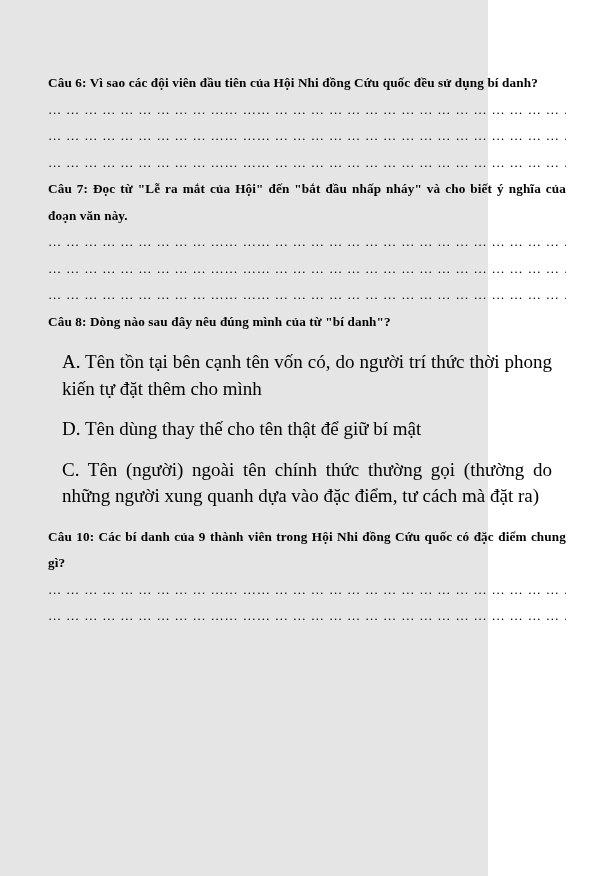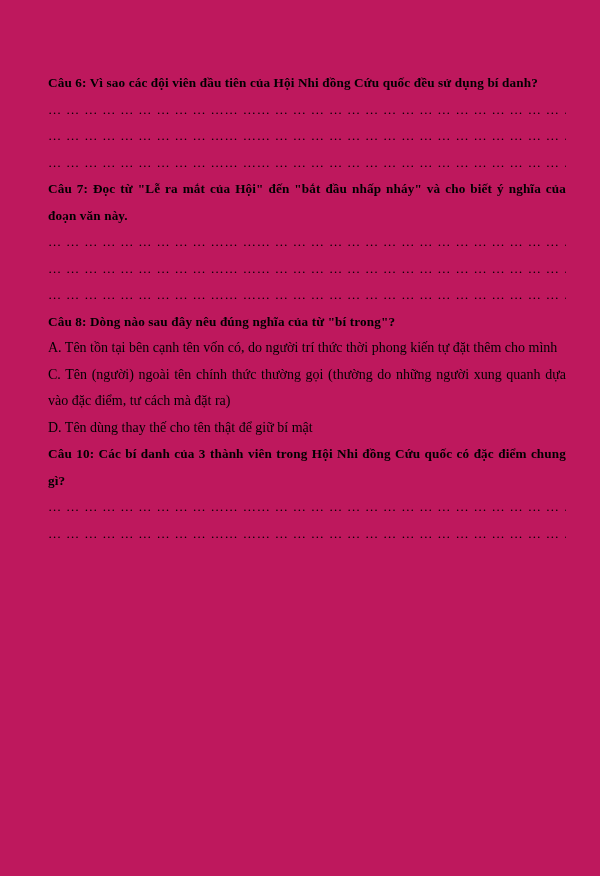--- a/index.html
+++ b/index.html
@@ -12,46 +12,46 @@
     height: 876px;
     position: relative;
     font-family: "Liberation Serif", "DejaVu Serif", serif;
     color: #000000;
     overflow: hidden;
   }
   .page {
     position: absolute;
     left: 0;
     top: 0;
-    width: 600px;
+    width: 488px;
     height: 876px;
-    background: #be185d;
+    background: #e5e5e5;
   }
   .content {
     position: absolute;
     left: 48px;
     top: 70px;
     width: 518px;
   }
   .q-heading {
     font-weight: bold;
     font-size: 13.2px;
     line-height: 26.5px;
     text-align: justify;
     text-justify: inter-word;
     margin: 0;
     letter-spacing: 0.01em;
   }
   .q-heading.wrap2 {
     text-align-last: left;
   }
   .option {
-    font-size: 14px;
+    font-size: 19px;
     line-height: 26.5px;
-    margin: 0;
+    margin: 14px;
     text-align: justify;
     text-justify: inter-word;
     text-align-last: left;
   }
   .dots {
     font-size: 13.2px;
     line-height: 26.5px;
     margin: 0;
     letter-spacing: 0.06em;
     white-space: nowrap;
@@ -74,27 +74,27 @@
     </div>
 
     <div class="block">
       <p class="q-heading wrap2">Câu 7: Đọc từ "Lễ ra mắt của Hội" đến "bắt đầu nhấp nháy" và cho biết ý nghĩa của đoạn văn này.</p>
       <p class="dots">… … … … … … … … … …… …… … … … … … … … … … … … … … … … … … … … … … … … … … … … … … …</p>
       <p class="dots">… … … … … … … … … …… …… … … … … … … … … … … … … … … … … … … … … … … … … … … … … … …</p>
       <p class="dots">… … … … … … … … … …… …… … … … … … … … … … … … … … … … … … … … … … … … … … … … … … …</p>
     </div>
 
     <div class="block">
-      <p class="q-heading">Câu 8: Dòng nào sau đây nêu đúng nghĩa của từ "bí trong"?</p>
+      <p class="q-heading">Câu 8: Dòng nào sau đây nêu đúng mình của từ "bí danh"?</p>
       <p class="option">A. Tên tồn tại bên cạnh tên vốn có, do người trí thức thời phong kiến tự đặt thêm cho mình</p>
+      <p class="option">D. Tên dùng thay thế cho tên thật để giữ bí mật</p>
       <p class="option">C. Tên (người) ngoài tên chính thức thường gọi (thường do những người xung quanh dựa vào đặc điểm, tư cách mà đặt ra)</p>
-      <p class="option">D. Tên dùng thay thế cho tên thật để giữ bí mật</p>
     </div>
 
 
     <div class="block">
-      <p class="q-heading wrap2">Câu 10: Các bí danh của 3 thành viên trong Hội Nhi đồng Cứu quốc có đặc điểm chung gì?</p>
+      <p class="q-heading wrap2">Câu 10: Các bí danh của 9 thành viên trong Hội Nhi đồng Cứu quốc có đặc điểm chung gì?</p>
       <p class="dots">… … … … … … … … … …… …… … … … … … … … … … … … … … … … … … … … … … … … … … … … … … …</p>
       <p class="dots">… … … … … … … … … …… …… … … … … … … … … … … … … … … … … … … … … … … … … … … … … … …</p>
     </div>
 
   </div>
 </div>
 
 </body></html>

